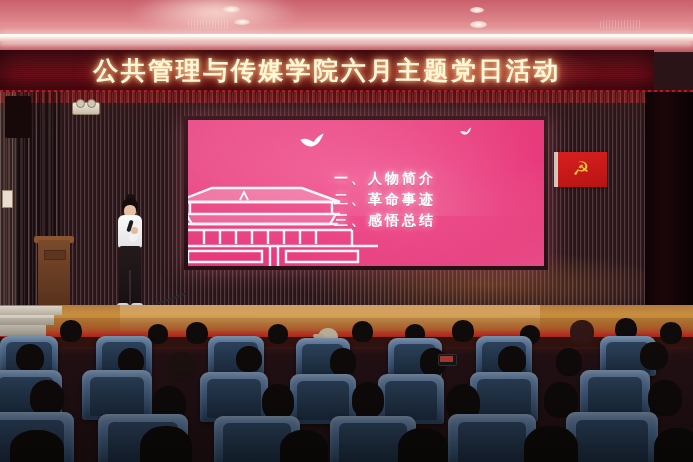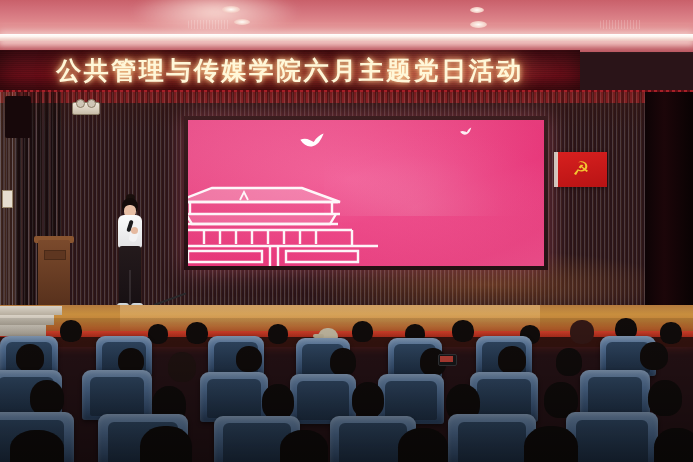--- a/index.html
+++ b/index.html
@@ -13,21 +13,21 @@
     background:radial-gradient(ellipse at center,rgba(255,235,225,.85),rgba(255,200,195,0) 70%);filter:blur(4px);}
   .light-strip{position:absolute;left:0;top:34px;width:693px;height:7px;
     background:linear-gradient(180deg,#fff 0%,#fdf4ef 40%,#e9bfb8 100%);box-shadow:0 0 10px 3px rgba(255,240,235,.75);}
   .light-strip2{position:absolute;left:0;top:41px;width:693px;height:4px;background:rgba(255,225,215,.45);filter:blur(2px);}
   .spot{position:absolute;border-radius:50%;background:radial-gradient(ellipse at center,#fffdf8,#f4cfc6 60%,rgba(220,150,150,0));}
   .vent{position:absolute;background:linear-gradient(180deg,#b15a5e,#8d4348);opacity:.85;border-radius:2px;
     background-image:repeating-linear-gradient(90deg,rgba(255,255,255,.22) 0 1px,rgba(0,0,0,0) 1px 3px);}
 
   
   .banner-wrap{position:absolute;left:0;top:50px;width:693px;height:42px;}
-  .banner{position:absolute;left:0;top:0;width:580px;height:40px;
+  .banner{position:absolute;left:0;top:0;width:654px;height:40px;
     background:linear-gradient(180deg,#4e0e16 0%,#5d1119 30%,#700f1a 65%,#520d14 100%);
     box-shadow:inset 0 0 24px rgba(0,0,0,.55);overflow:hidden;}
   .banner::after{content:"";position:absolute;inset:0;
     background:repeating-linear-gradient(0deg,rgba(0,0,0,.22) 0 1px,rgba(255,255,255,0) 1px 2px);opacity:.55;}
   .banner-text{position:absolute;left:0;right:0;top:50%;transform:translateY(-50%);
     text-align:center;font-family:"DejaVu Serif",serif;font-weight:bold;font-size:25px;letter-spacing:2.5px;
     color:#fff7d8;text-shadow:0 0 5px #ffd9a0,0 0 12px rgba(255,170,90,.85),0 0 22px rgba(255,120,60,.5);
     white-space:nowrap;z-index:3;}
   .banner-haze{position:absolute;left:55%;top:-10px;width:240px;height:60px;
     background:radial-gradient(ellipse at center,rgba(255,140,130,.4),rgba(255,120,110,0) 70%);filter:blur(6px);}
@@ -204,20 +204,25 @@
         <svg width="26" height="15" viewBox="0 0 26 15">
             <path d="M1 4 C7 2 11 6 14 8 C17 4 21 2 25 1 C22 6 19 11 13 12 C8 13 4 10 1 4 Z" fill="#ffffff"></path>
           </svg>
       </div>
       <div class="dove dove-b">
         <svg width="13" height="8" viewBox="0 0 26 15">
             <path d="M1 4 C7 2 11 6 14 8 C17 4 21 2 25 1 C22 6 19 11 13 12 C8 13 4 10 1 4 Z" fill="#ffffff"></path>
           </svg>
       </div>
 
+      <div class="slide-items">
+        <div class="slide-item">一、人物简介</div>
+        <div class="slide-item">二、革命事迹</div>
+        <div class="slide-item">三、感悟总结</div>
+      </div>
     </div>
   </div>
 
   <div class="flag">
     <div class="flag-hoist"></div>
     <div class="flag-emblem">☭</div>
   </div>
 
   <div class="presenter">
     <div class="p-bun"></div>

